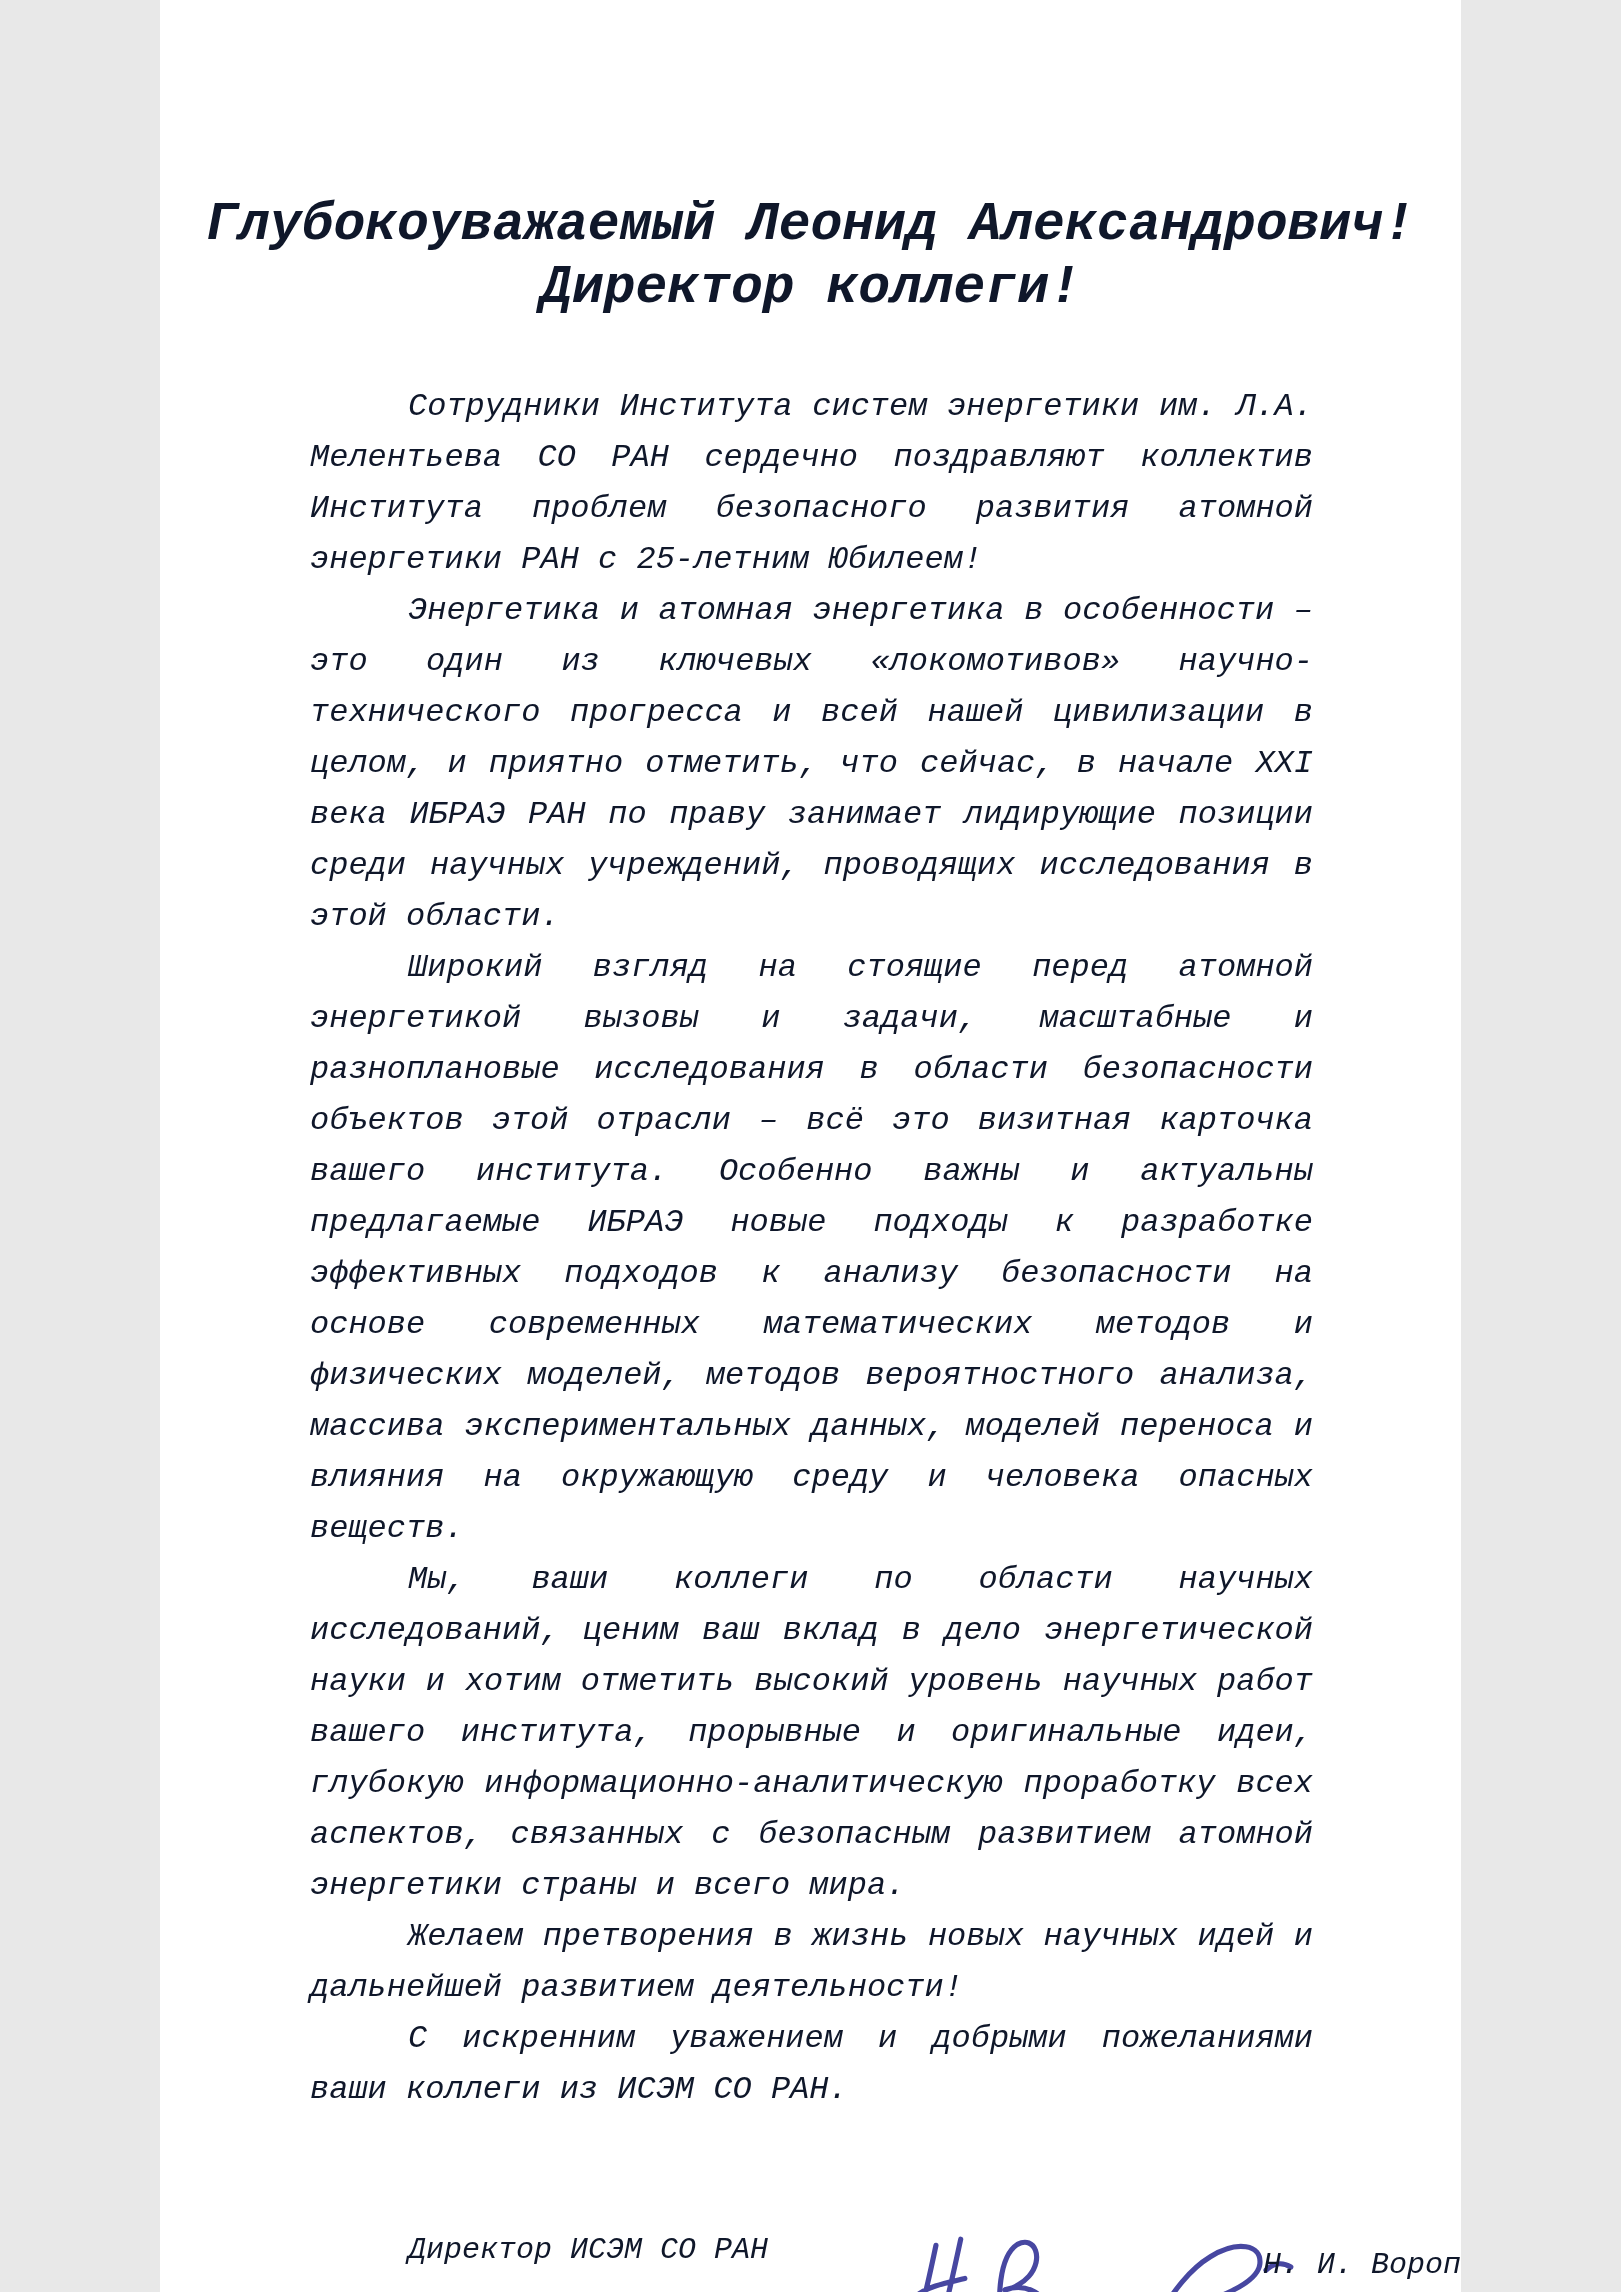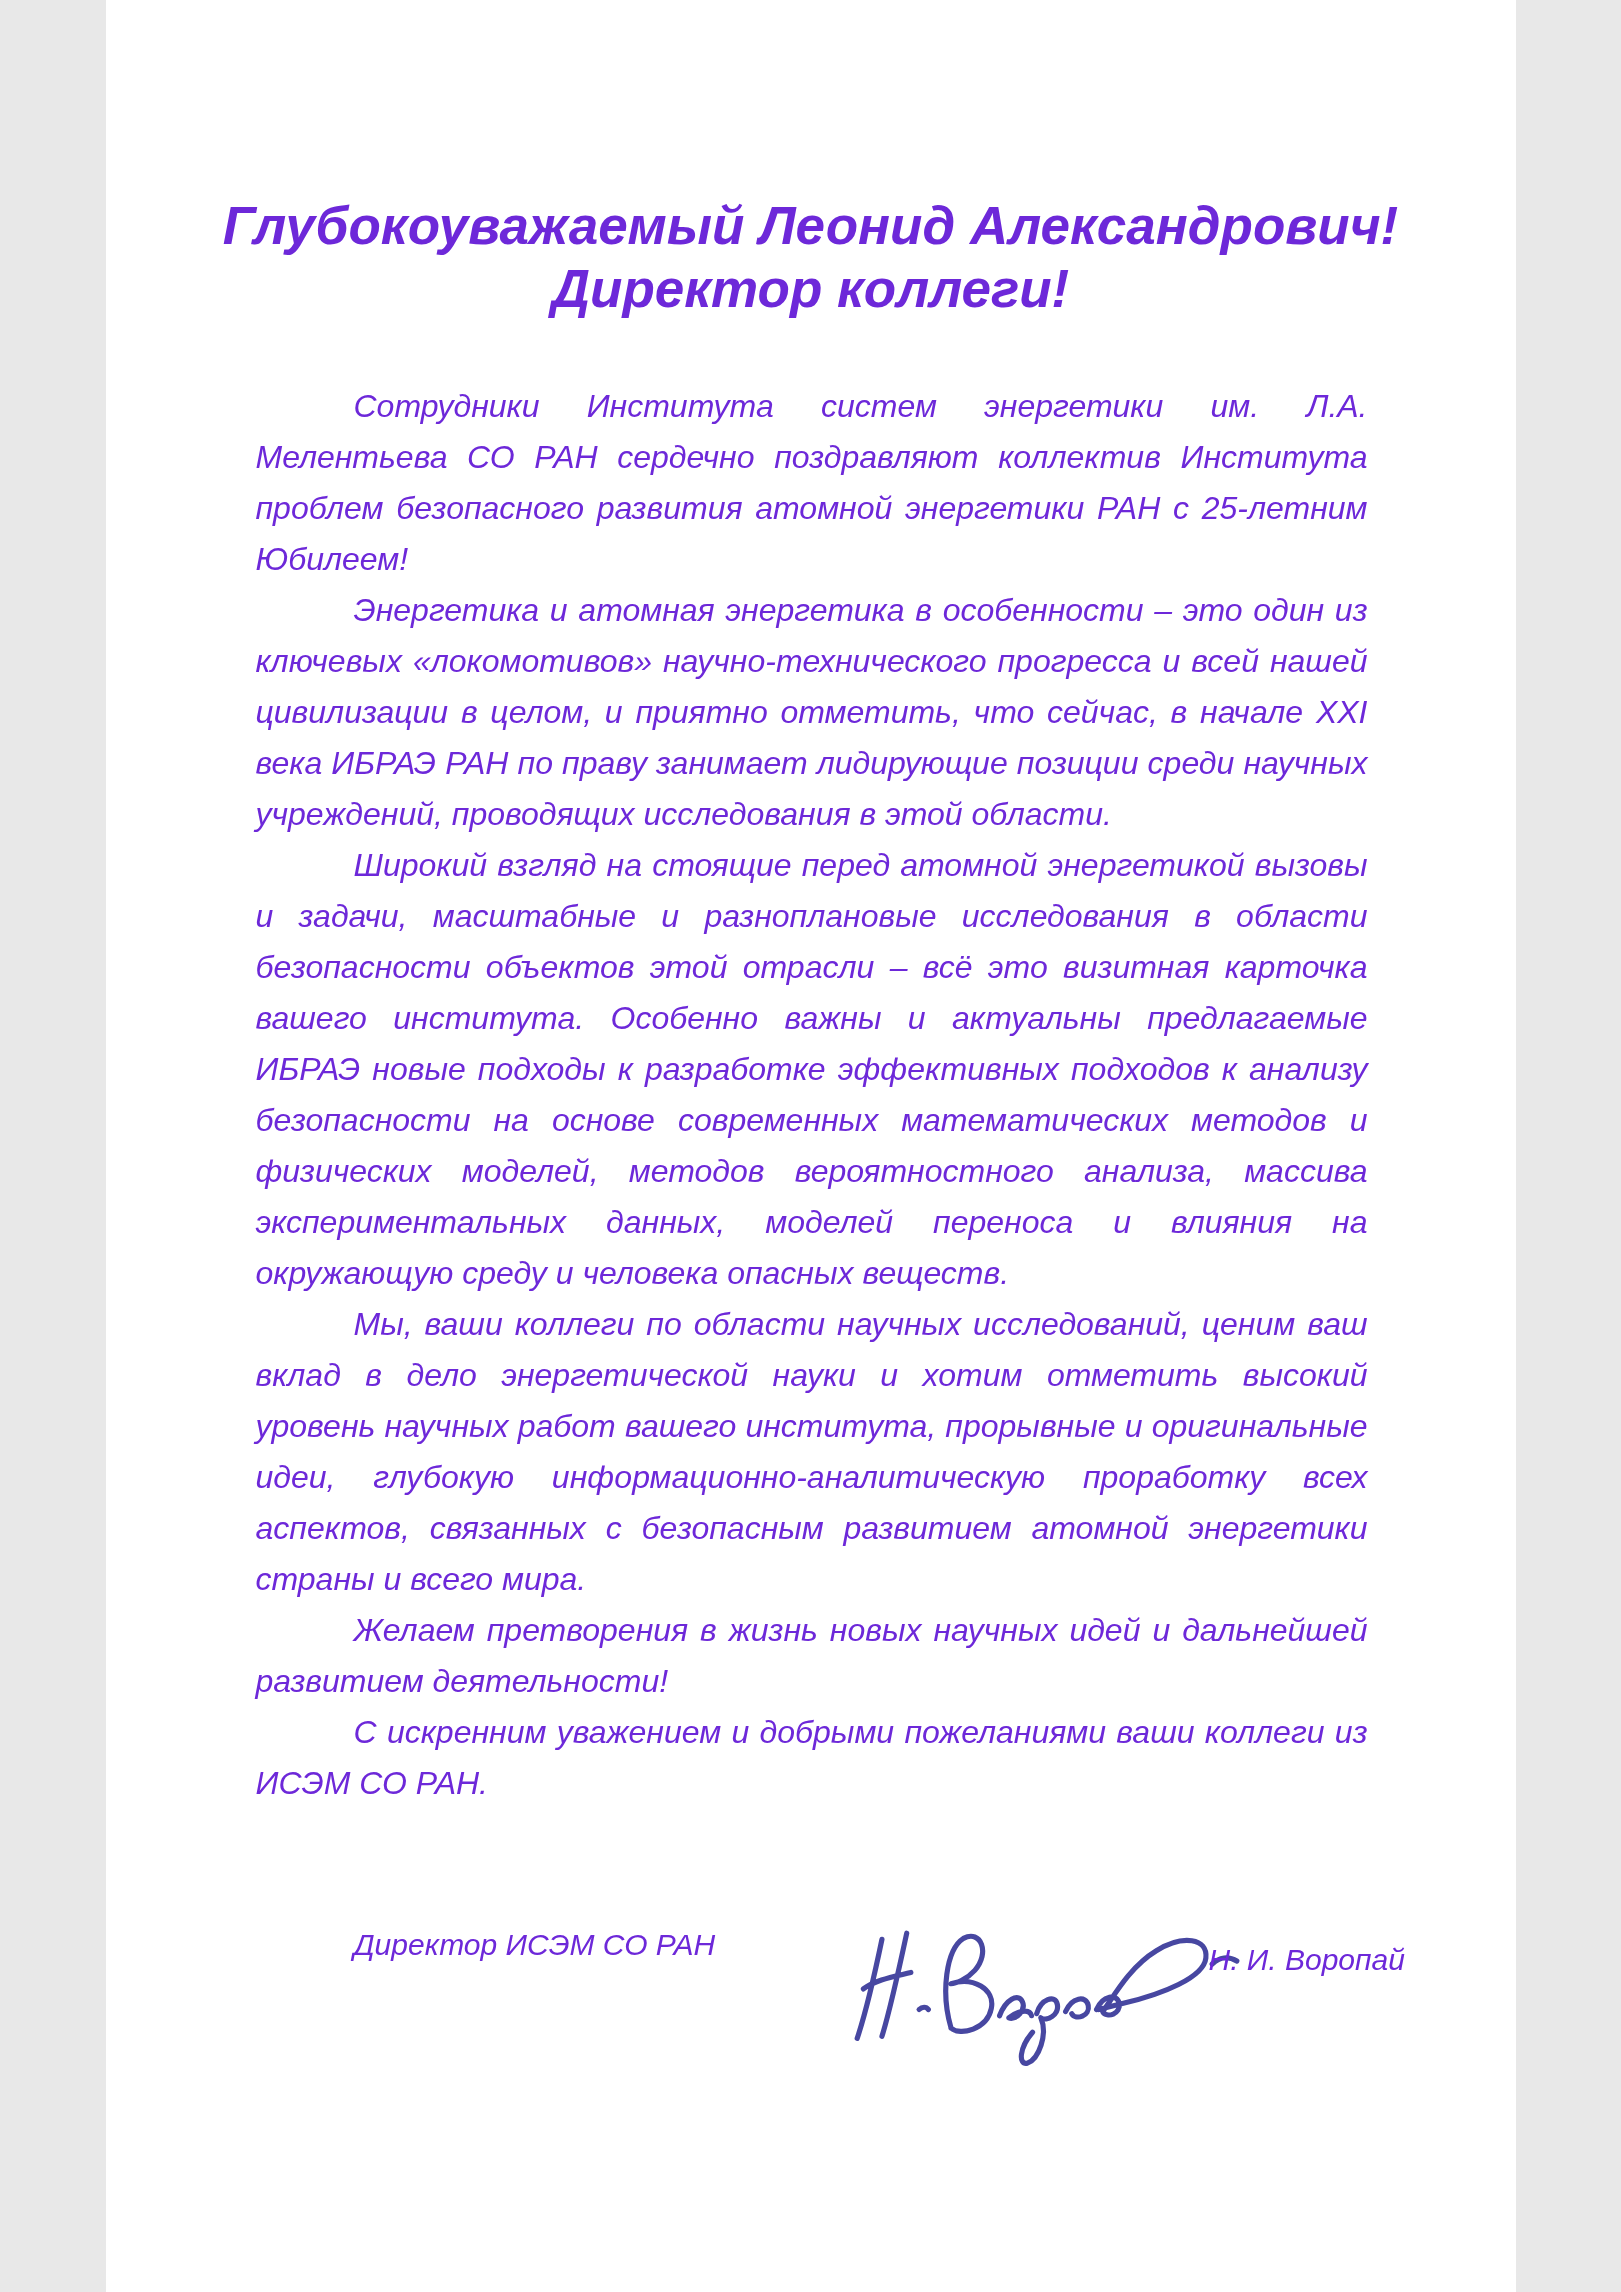--- a/index.html
+++ b/index.html
@@ -2,27 +2,27 @@
 <html><head>
 <meta charset="utf-8">
 <style>
   html, body {
     margin: 0;
     padding: 0;
     background: #e8e8e8;
   }
   .page {
     position: relative;
-    width: 1410px;
+    width: 1301px;
     height: 2293px;
     margin: 0 auto;
     background: #ffffff;
     overflow: hidden;
-    font-family: Liberation Sans, sans-serif;
-    color: #6d28d9;
+    font-family: Liberation Mono, monospace;
+    color: #0f172a;
   }
   .heading {
     padding-top: 194px;
     text-align: center;
     font-style: italic;
     font-weight: bold;
     font-size: 53px;
     line-height: 63px;
     letter-spacing: 0px;
   }

